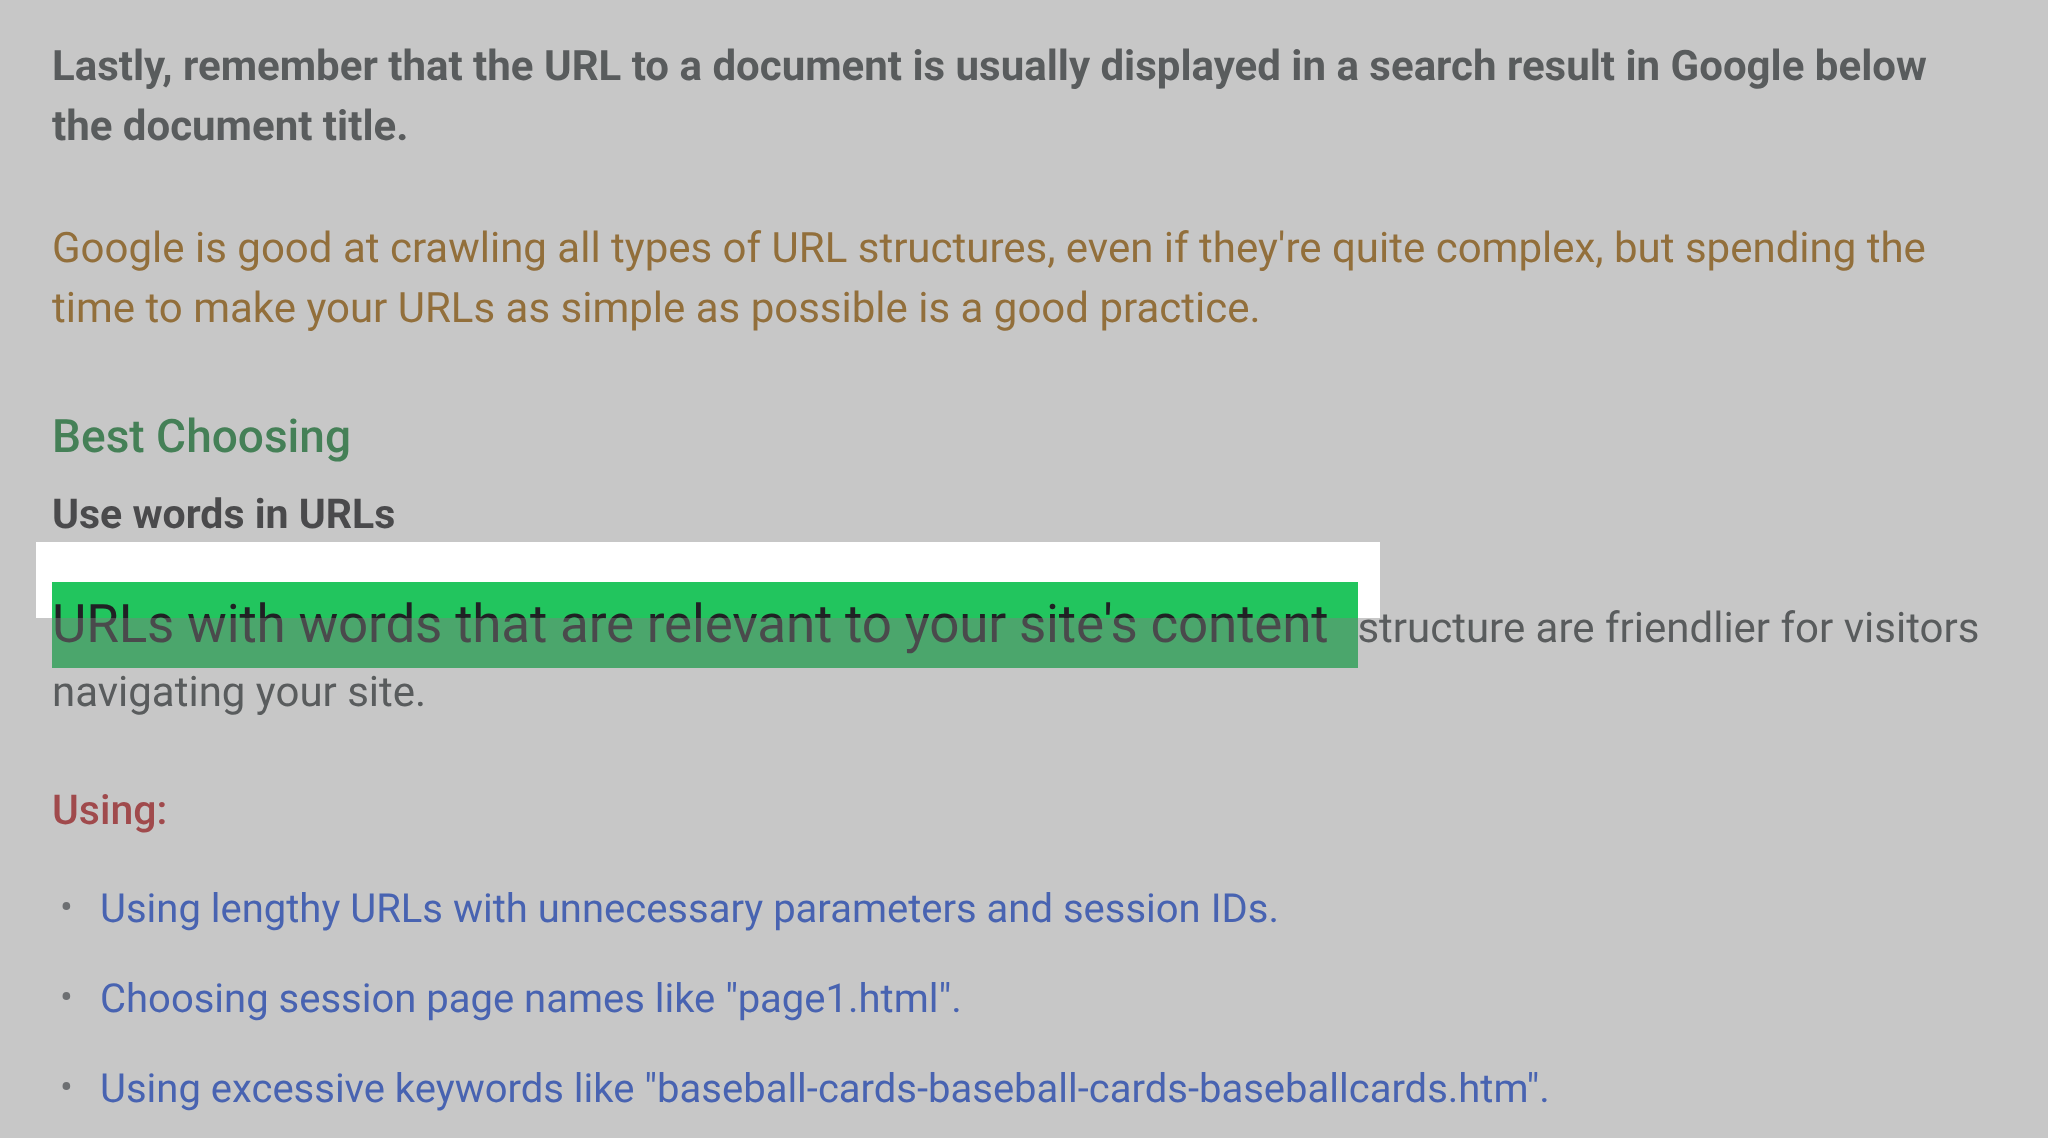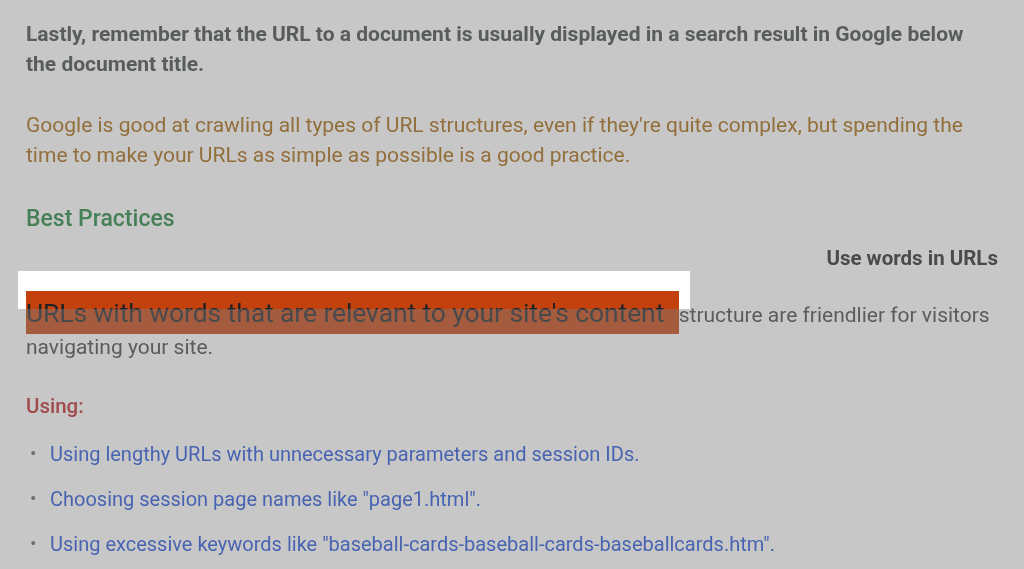--- a/index.html
+++ b/index.html
@@ -32,33 +32,32 @@
       font-size: 23px;
       font-weight: 500;
       color: #188038;
       margin-top: 34px;
     }
     .sub-heading {
       font-size: 20.5px;
       font-weight: 700;
       color: #202124;
       margin-top: 14px;
-      text-align: right;
     }
     .highlight-para {
       font-size: 21px;
       line-height: 1.55;
       margin-top: 28px;
       color: #3c4043;
     }
     .highlight-span {
       font-size: 26.5px;
       font-weight: 400;
       color: #202124;
-      background: #c2410c;
+      background: #22c55e;
       padding: 6px 8px 6px 0;
       line-height: 1.1;
       letter-spacing: -0.1px;
     }
     .avoid-heading {
       font-size: 20.5px;
       font-weight: 500;
       color: #b92025;
       margin-top: 30px;
     }
@@ -104,21 +103,21 @@
       pointer-events: none;
     }
   </style>
 </head>
 <body>
 
 <div class="content">
   <p class="para-top">Lastly, remember that the URL to a document is usually displayed in a search result in Google below the document title.</p>
   <p class="para-mid">Google is good at crawling all types of URL structures, even if they're quite complex, but spending the time to make your URLs as simple as possible is a good practice.</p>
 
-  <h2 class="section-heading">Best Practices</h2>
+  <h2 class="section-heading">Best Choosing</h2>
   <h3 class="sub-heading">Use words in URLs</h3>
 
   <p class="highlight-para">
     <span class="highlight-span">URLs with words that are relevant to your site's content </span><span>structure are friendlier for visitors navigating your site.</span>
   </p>
 
   <h4 class="avoid-heading">Using:</h4>
   <ul class="avoid-list">
     <li>Using lengthy URLs with unnecessary parameters and session IDs.</li>
     <li>Choosing session page names like "page1.html".</li>

